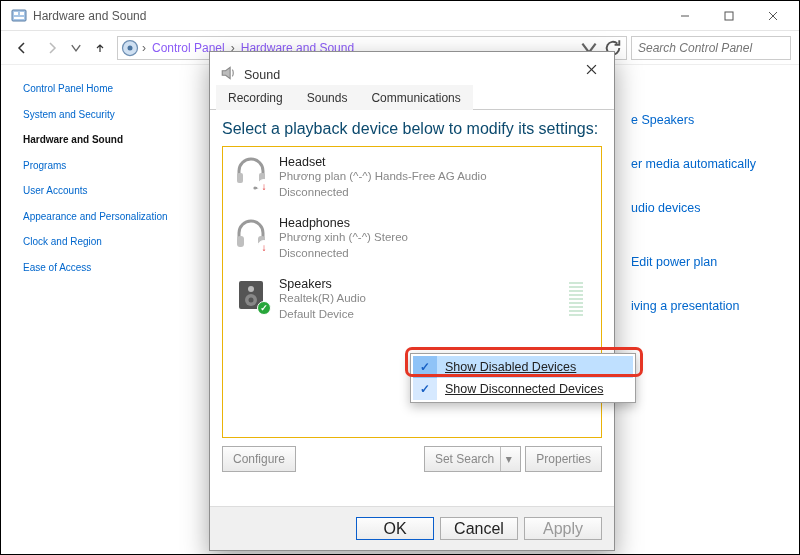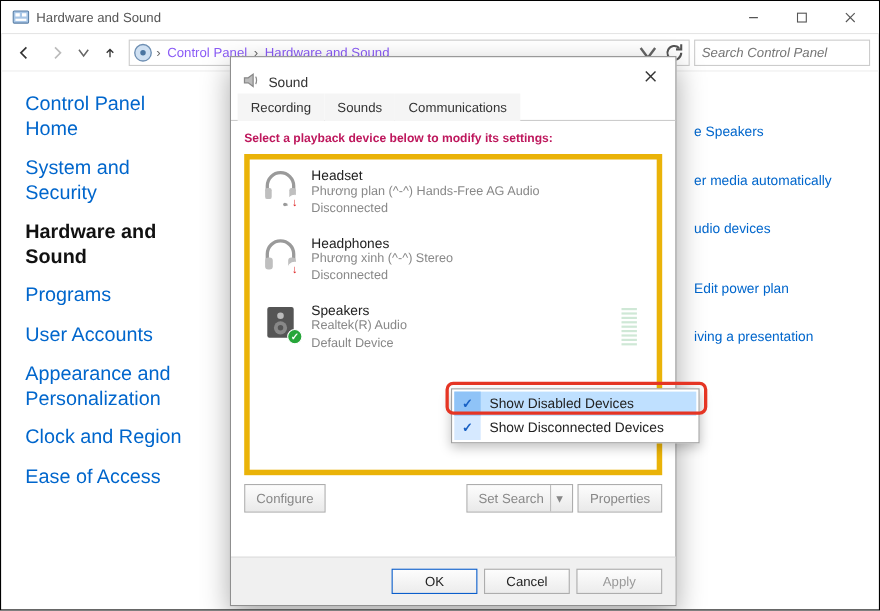--- a/index.html
+++ b/index.html
@@ -21,71 +21,71 @@
   .crumb { padding: 0 4px; color: #8b5cf6; white-space: nowrap; text-align: right; }
   .crumb-sep { color: #666; }
   .addrbox .grow { flex: 1; }
   .addr-chevron, .addr-refresh { width: 22px; height: 22px; display: flex; align-items: center; justify-content: center; color: #555; }
   .searchbox { width: 160px; height: 24px; border: 1px solid #ccc; display: flex; align-items: center; padding: 0 4px; color: #777; }
   .searchbox input { flex: 1; border: none; outline: none; font-size: 12px; color: #555; font-style: italic; background: transparent; }
   .searchbox .sicon { width: 14px; height: 14px; color: #555; }
 
   .content { display: flex; height: calc(100% - 64px); }
   .leftnav { width: 190px; padding: 18px 8px 8px 22px; }
-  .leftnav a { display: block; color: #0066cc; text-decoration: none; font-size: 18px; margin-bottom: 13px; line-height: 1.25; cursor: pointer; }
+  .leftnav a { display: block; color: #0066cc; text-decoration: none; font-size: 10px; margin-bottom: 13px; line-height: 1.25; cursor: pointer; }
   .leftnav a.current { color: #111; font-weight: 600; }
   .rightlinks { flex: 1; position: relative; padding: 20px 10px 10px 440px; }
   .rightlinks a { display: block; color: #0066cc; text-decoration: none; font-size: 12.5px; margin-bottom: 30px; white-space: nowrap; cursor: pointer; }
   
   .rl1 { margin-top: 28px; }
 
   
   .sound-dialog { position: absolute; left: 208px; top: 50px; width: 406px; height: 500px; background: #fff; border: 1px solid #8f8f8f; box-shadow: 0 10px 25px rgba(0,0,0,.35); }
   .sd-title { height: 30px; display: flex; align-items: flex-end; padding: 0 6px; }
   .sd-title .snd-icon { width: 18px; height: 18px; margin: 0 6px 0 4px; }
   .sd-title .t { font-size: 12.5px; color: #333; }
   .sd-title .spacer { flex: 1; }
   .sd-close { width: 34px; height: 26px; display: flex; align-items: center; justify-content: center; color: #333; }
 
   .sd-tabs { display: flex; gap: 0; padding: 0 6px; border-bottom: 1px solid #ccc; margin-top: 2px; }
   .sd-tab { padding: 5px 11px; font-size: 12px; border: 1px solid transparent; border-bottom: none; background: #f5f5f5; color: #333; cursor: pointer; position: relative; top: 1px; }
   .sd-tab.active { background: #fff; border-color: #ccc; font-weight: 400; }
 
   .sd-body { padding: 10px 12px 8px; }
-  .sd-instr { font-size: 11px; color: #be185d; margin-bottom: 8px; font-weight: bold; }
-  .dev-list { border: 5px solid #eab308; height: 292px; background: #fff; overflow: hidden; position: relative; }
+  .sd-instr { font-size: 16px; color: #0c4a6e; margin-bottom: 8px; }
+  .dev-list { border: 1px solid #eab308; height: 292px; background: #fff; overflow: hidden; position: relative; }
   .dev-item { display: flex; gap: 10px; padding: 8px 10px; align-items: flex-start; }
   .dev-icon { width: 36px; height: 36px; position: relative; flex: 0 0 36px; }
   .dev-icon svg { width: 36px; height: 36px; }
   .badge { position: absolute; right: -2px; bottom: -2px; width: 14px; height: 14px; border-radius: 50%; border: 1.5px solid #fff; display: flex; align-items: center; justify-content: center; }
   .badge.red { background: #fff; }
   .badge.red::after { content: "↓"; color: #d22; font-size: 10px; font-weight: 700; }
   .badge.green { background: #27a63a; }
   .badge.green::after { content: "✓"; color: #fff; font-size: 9px; font-weight: 700; }
   .dev-text .name { font-size: 12.5px; color: #222; }
   .dev-text .sub { font-size: 11.5px; color: #888; line-height: 1.35; }
   .vu { margin-left: auto; margin-right: 8px; width: 14px; align-self: center; }
   .vu .bar { display: block; height: 2px; background: #cfe8d6; margin-bottom: 2px; }
 
   .sd-buttons-row { display: flex; justify-content: space-between; margin-top: 8px; }
   .sd-buttons-row .left, .sd-buttons-row .right { display: flex; gap: 4px; }
   .btn { min-width: 74px; height: 26px; border: 1px solid #adadad; background: linear-gradient(#fdfdfd,#e9e9e9); font-size: 12px; color: #888; display: inline-flex; align-items: center; justify-content: center; padding: 0 10px; }
   .btn.split { position: relative; padding-right: 4px; min-width: 86px; }
   .btn.split .dd { width: 16px; height: 100%; border-left: 1px solid #bdbdbd; margin-left: 6px; display: inline-flex; align-items: center; justify-content: center; color: #888; }
 
   .sd-footer { height: 44px; border-top: 1px solid #ddd; background: #f0f0f0; display: flex; align-items: center; justify-content: flex-end; gap: 6px; padding: 0 12px; position: absolute; bottom: 0; left: 0; right: 0; }
-  .fbtn { min-width: 78px; height: 23px; border: 1px solid #adadad; background: linear-gradient(#fdfdfd,#ececec); font-size: 12px; color: #222; display: inline-flex; align-items: center; justify-content: center; }
+  .fbtn { min-width: 78px; height: 23px; border: 1px solid #adadad; background: linear-gradient(#fdfdfd,#ececec); font-size: 16px; color: #222; display: inline-flex; align-items: center; justify-content: center; }
   .fbtn.primary { border: 1.5px solid #0a5ecc; }
   .fbtn.disabled { color: #999; }
 
   
   .ctx { position: absolute; left: 409px; top: 352px; width: 226px; background: #fff; border: 1px solid #a0a0a0; box-shadow: 0 4px 10px rgba(0,0,0,.25); padding: 2px; z-index: 50; }
   .ctx-item { display: flex; align-items: center; height: 22px; font-size: 12.5px; color: #222; cursor: pointer; }
   .ctx-item .chk { width: 24px; height: 22px; display: flex; align-items: center; justify-content: center; background: #d6e9ff; color: #1860c4; font-weight: 700; font-size: 12px; }
-  .ctx-item .lbl { flex: 1; padding-left: 8px; }
+  .ctx-item .lbl { flex: 1; padding-left: 8px; text-decoration: underline; }
   .ctx-item.hover { background: #bfe0ff; }
   .ctx-item.hover .chk { background: #8fc3f7; }
 
   .red-hilite { position: absolute; left: 404px; top: 346px; width: 238px; height: 30px; border: 3px solid #e53524; border-radius: 7px; z-index: 60; pointer-events: none; }
 
 </style>
 </head>
 <body>
 
 <div class="titlebar">

